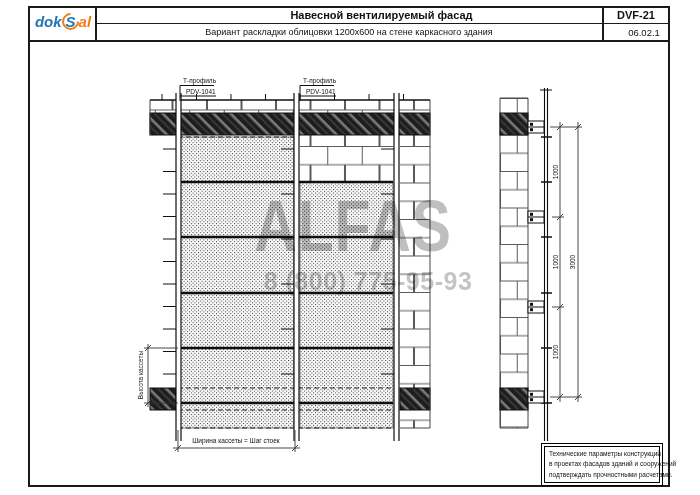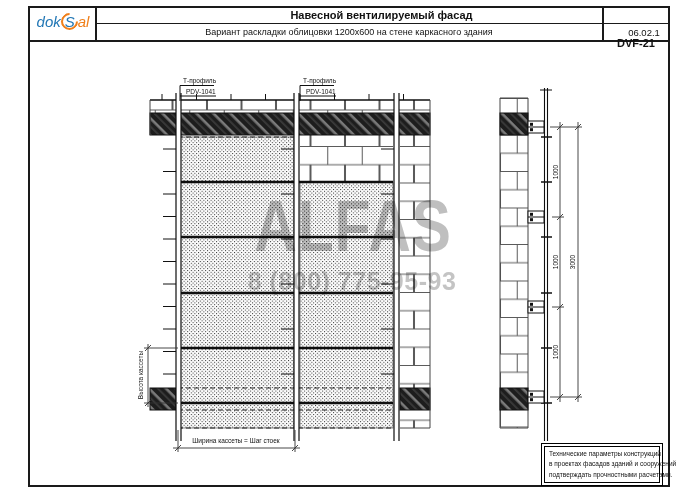--- a/index.html
+++ b/index.html
@@ -11,25 +11,25 @@
   html,body{width:700px;height:495px;background:#fff;overflow:hidden;}
   body{position:relative;font-family:"Liberation Sans",sans-serif;color:#111;}
   .abs{position:absolute;}
   
   .frame{left:28px;top:6px;width:642px;height:481px;border:2px solid #1a1a1a;}
   .v-div{top:6px;height:36px;border-left:2px solid #1a1a1a;}
   .h-div1{left:96px;top:23px;width:574px;border-top:1.5px solid #1a1a1a;}
   .h-div2{left:28px;top:40px;width:642px;border-top:2px solid #1a1a1a;}
   .cell{text-align:center;white-space:nowrap;}
   .title{left:97px;top:9px;width:569px;font-size:11px;font-weight:bold;}
-  .code{left:602px;top:9px;width:68px;font-size:11px;font-weight:bold;margin-top:28px;}
+  .code{left:602px;top:9px;width:68px;font-size:11px;font-weight:bold;}
   .subtitle{left:97px;top:27px;width:504px;font-size:9px;}
   .sheet{left:602px;top:26.5px;width:84px;font-size:9.5px;}
   
-  .logo{left:30px;top:13px;width:66px;text-align:center;font-size:15px;font-weight:normal;font-style:italic;white-space:nowrap;}
+  .logo{left:30px;top:13px;width:66px;text-align:center;font-size:15px;font-weight:bold;font-style:italic;white-space:nowrap;}
   .lg-dok{color:var(--logo-blue);}
   .lg-al{color:var(--logo-orange);}
   .lg-s{color:var(--logo-blue);position:relative;display:inline-block;margin:0 3px 0 4px;}
   .lg-s::before{content:"";position:absolute;left:-4px;top:0px;width:13px;height:13px;
     border:2.5px solid var(--logo-orange);border-right-color:transparent;border-radius:50%;
     transform:rotate(-45deg);}
   
   .dtext{font-size:6.5px;white-space:nowrap;color:#111;}
   .callout-l1a{left:183px;top:77px;}
   .callout-l1b{left:186px;top:88px;}
@@ -44,21 +44,21 @@
   .d3000{left:572px;top:262px;}
   
   .note{left:541px;top:443px;width:122px;border:1.2px solid #000;padding:2px;background:#fff;z-index:20;}
   .note-inner{border:1px solid #000;padding:2px 4px;font-size:6.5px;line-height:1.6;white-space:nowrap;}
   
   .wm{z-index:30;pointer-events:none;color:var(--watermark-gray);mix-blend-mode:multiply;
       font-weight:bold;text-align:center;white-space:nowrap;}
   .wm-brand{left:353px;top:226px;font-size:72px;letter-spacing:1px;
       transform:translate(-50%,-50%) scaleX(0.82);opacity:.55;}
   .wm-phone{left:352px;top:281px;font-size:25px;letter-spacing:.5px;
-      transform:translate(-50%,-50%);opacity:.5;}
+      transform:translate(-50%,-50%);opacity:.5;padding-left:32px;}
   svg{position:absolute;left:0;top:0;}
 </style>
 </head>
 <body>
 
 <svg width="700" height="495" viewBox="0 0 700 495">
   <defs>
     <pattern id="brickP" width="34.5" height="36.5" patternUnits="userSpaceOnUse">
       <rect width="34.5" height="36.5" fill="#ffffff"></rect>
       <path d="M0 0.5H34.5 M0 18.75H34.5 M17.25 0.5V18.75 M0.5 18.75V36.5 M34 18.75V36.5" stroke="#5a5a5a" stroke-width="1" fill="none"></path>

